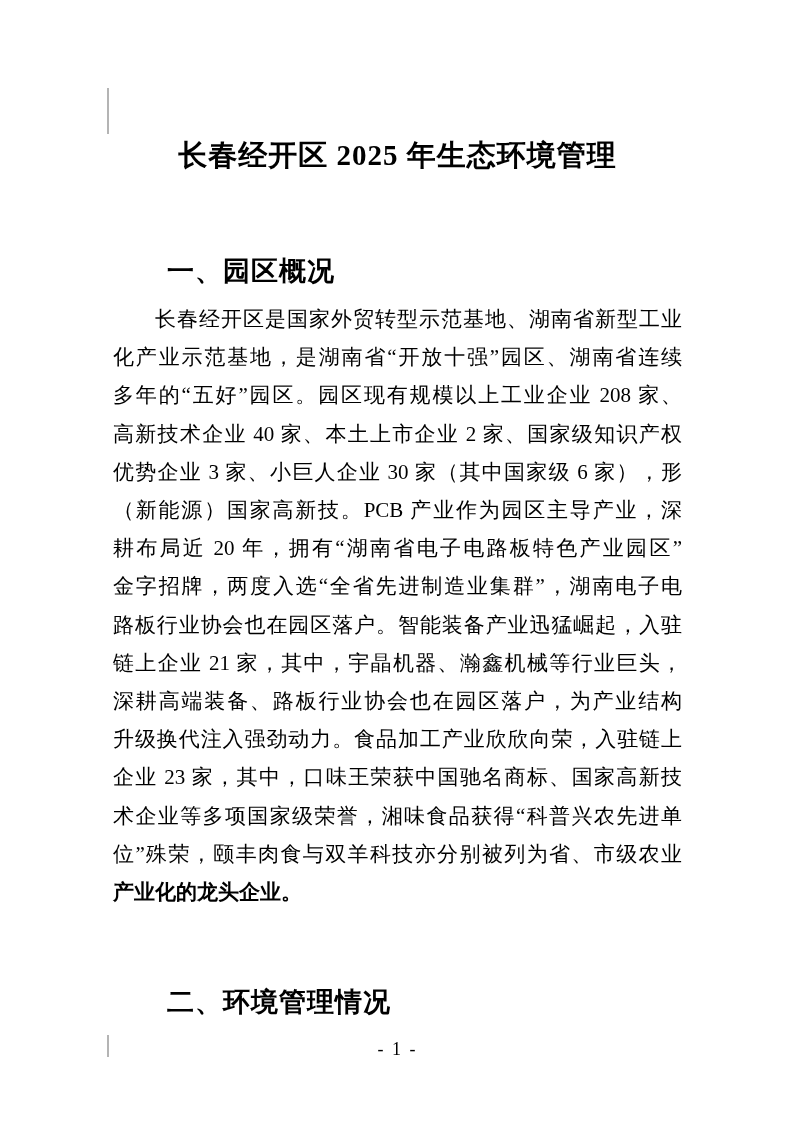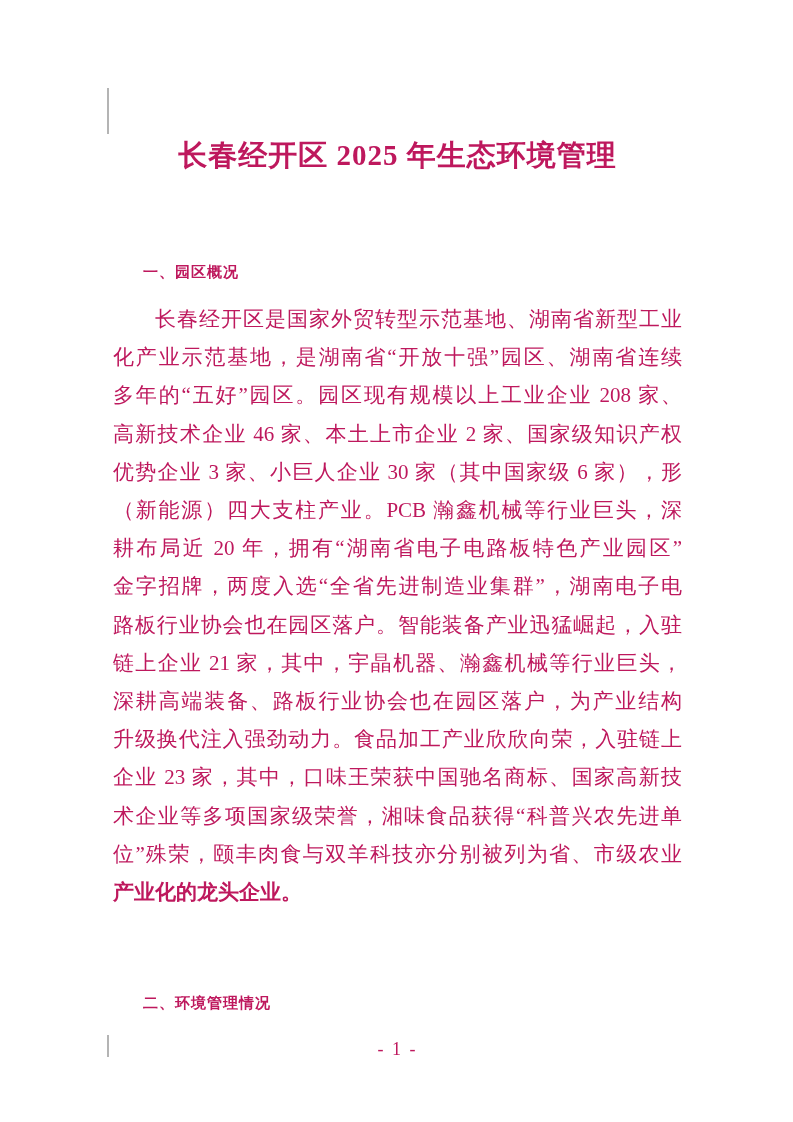--- a/index.html
+++ b/index.html
@@ -7,21 +7,21 @@
     padding: 0;
     background: #ffffff;
   }
   .page {
     position: relative;
     width: 793px;
     height: 1122px;
     background: #ffffff;
     overflow: hidden;
     font-family: "Liberation Serif", "DejaVu Serif", serif;
-    color: #be185d;
+    color: #000000;
   }
   .boundary-mark {
     position: absolute;
     left: 107px;
     width: 2px;
     background: #b4b4b4;
   }
   .boundary-mark.top    { top: 88px;  height: 46px; }
   .boundary-mark.bottom { top: 1035px; height: 22px; }
 
@@ -38,21 +38,21 @@
     letter-spacing: 1px;
     white-space: nowrap;
   }
 
   .section-heading {
     position: absolute;
     left: 113px;
     width: 569px;
     font-family: "Liberation Sans", "DejaVu Sans", sans-serif;
     font-weight: bold;
-    font-size: 15px;
+    font-size: 27px;
     line-height: 31px;
     text-indent: 2em;
     letter-spacing: 1px;
     white-space: nowrap;
   }
   .section-heading.first  { top: 256px; }
   .section-heading.second { top: 987px; }
 
   .body-paragraph {
     position: absolute;
@@ -99,23 +99,23 @@
   <div class="doc-title">
     <div>长春经开区 2025 年生态环境管理</div>
   </div>
 
   <div class="section-heading first">一、园区概况</div>
 
   <div class="body-paragraph">
     <div class="body-line indent">长春经开区是国家外贸转型示范基地、湖南省新型工业</div>
     <div class="body-line">化产业示范基地，是湖南省“开放十强”园区、湖南省连续</div>
     <div class="body-line">多年的“五好”园区。园区现有规模以上工业企业 208 家、</div>
-    <div class="body-line">高新技术企业 46 家、本土上市企业 2 家、国家级知识产权</div>
+    <div class="body-line">高新技术企业 40 家、本土上市企业 2 家、国家级知识产权</div>
     <div class="body-line">优势企业 3 家、小巨人企业 30 家（其中国家级 6 家），形</div>
-    <div class="body-line">（新能源）四大支柱产业。PCB 瀚鑫机械等行业巨头，深</div>
+    <div class="body-line">（新能源）国家高新技。PCB 产业作为园区主导产业，深</div>
     <div class="body-line">耕布局近 20 年，拥有“湖南省电子电路板特色产业园区”</div>
     <div class="body-line">金字招牌，两度入选“全省先进制造业集群”，湖南电子电</div>
     <div class="body-line">路板行业协会也在园区落户。智能装备产业迅猛崛起，入驻</div>
     <div class="body-line">链上企业 21 家，其中，宇晶机器、瀚鑫机械等行业巨头，</div>
     <div class="body-line">深耕高端装备、路板行业协会也在园区落户，为产业结构</div>
     <div class="body-line">升级换代注入强劲动力。食品加工产业欣欣向荣，入驻链上</div>
     <div class="body-line">企业 23 家，其中，口味王荣获中国驰名商标、国家高新技</div>
     <div class="body-line">术企业等多项国家级荣誉，湘味食品获得“科普兴农先进单</div>
     <div class="body-line">位”殊荣，颐丰肉食与双羊科技亦分别被列为省、市级农业</div>
     <div class="body-line last">产业化的龙头企业。</div>

